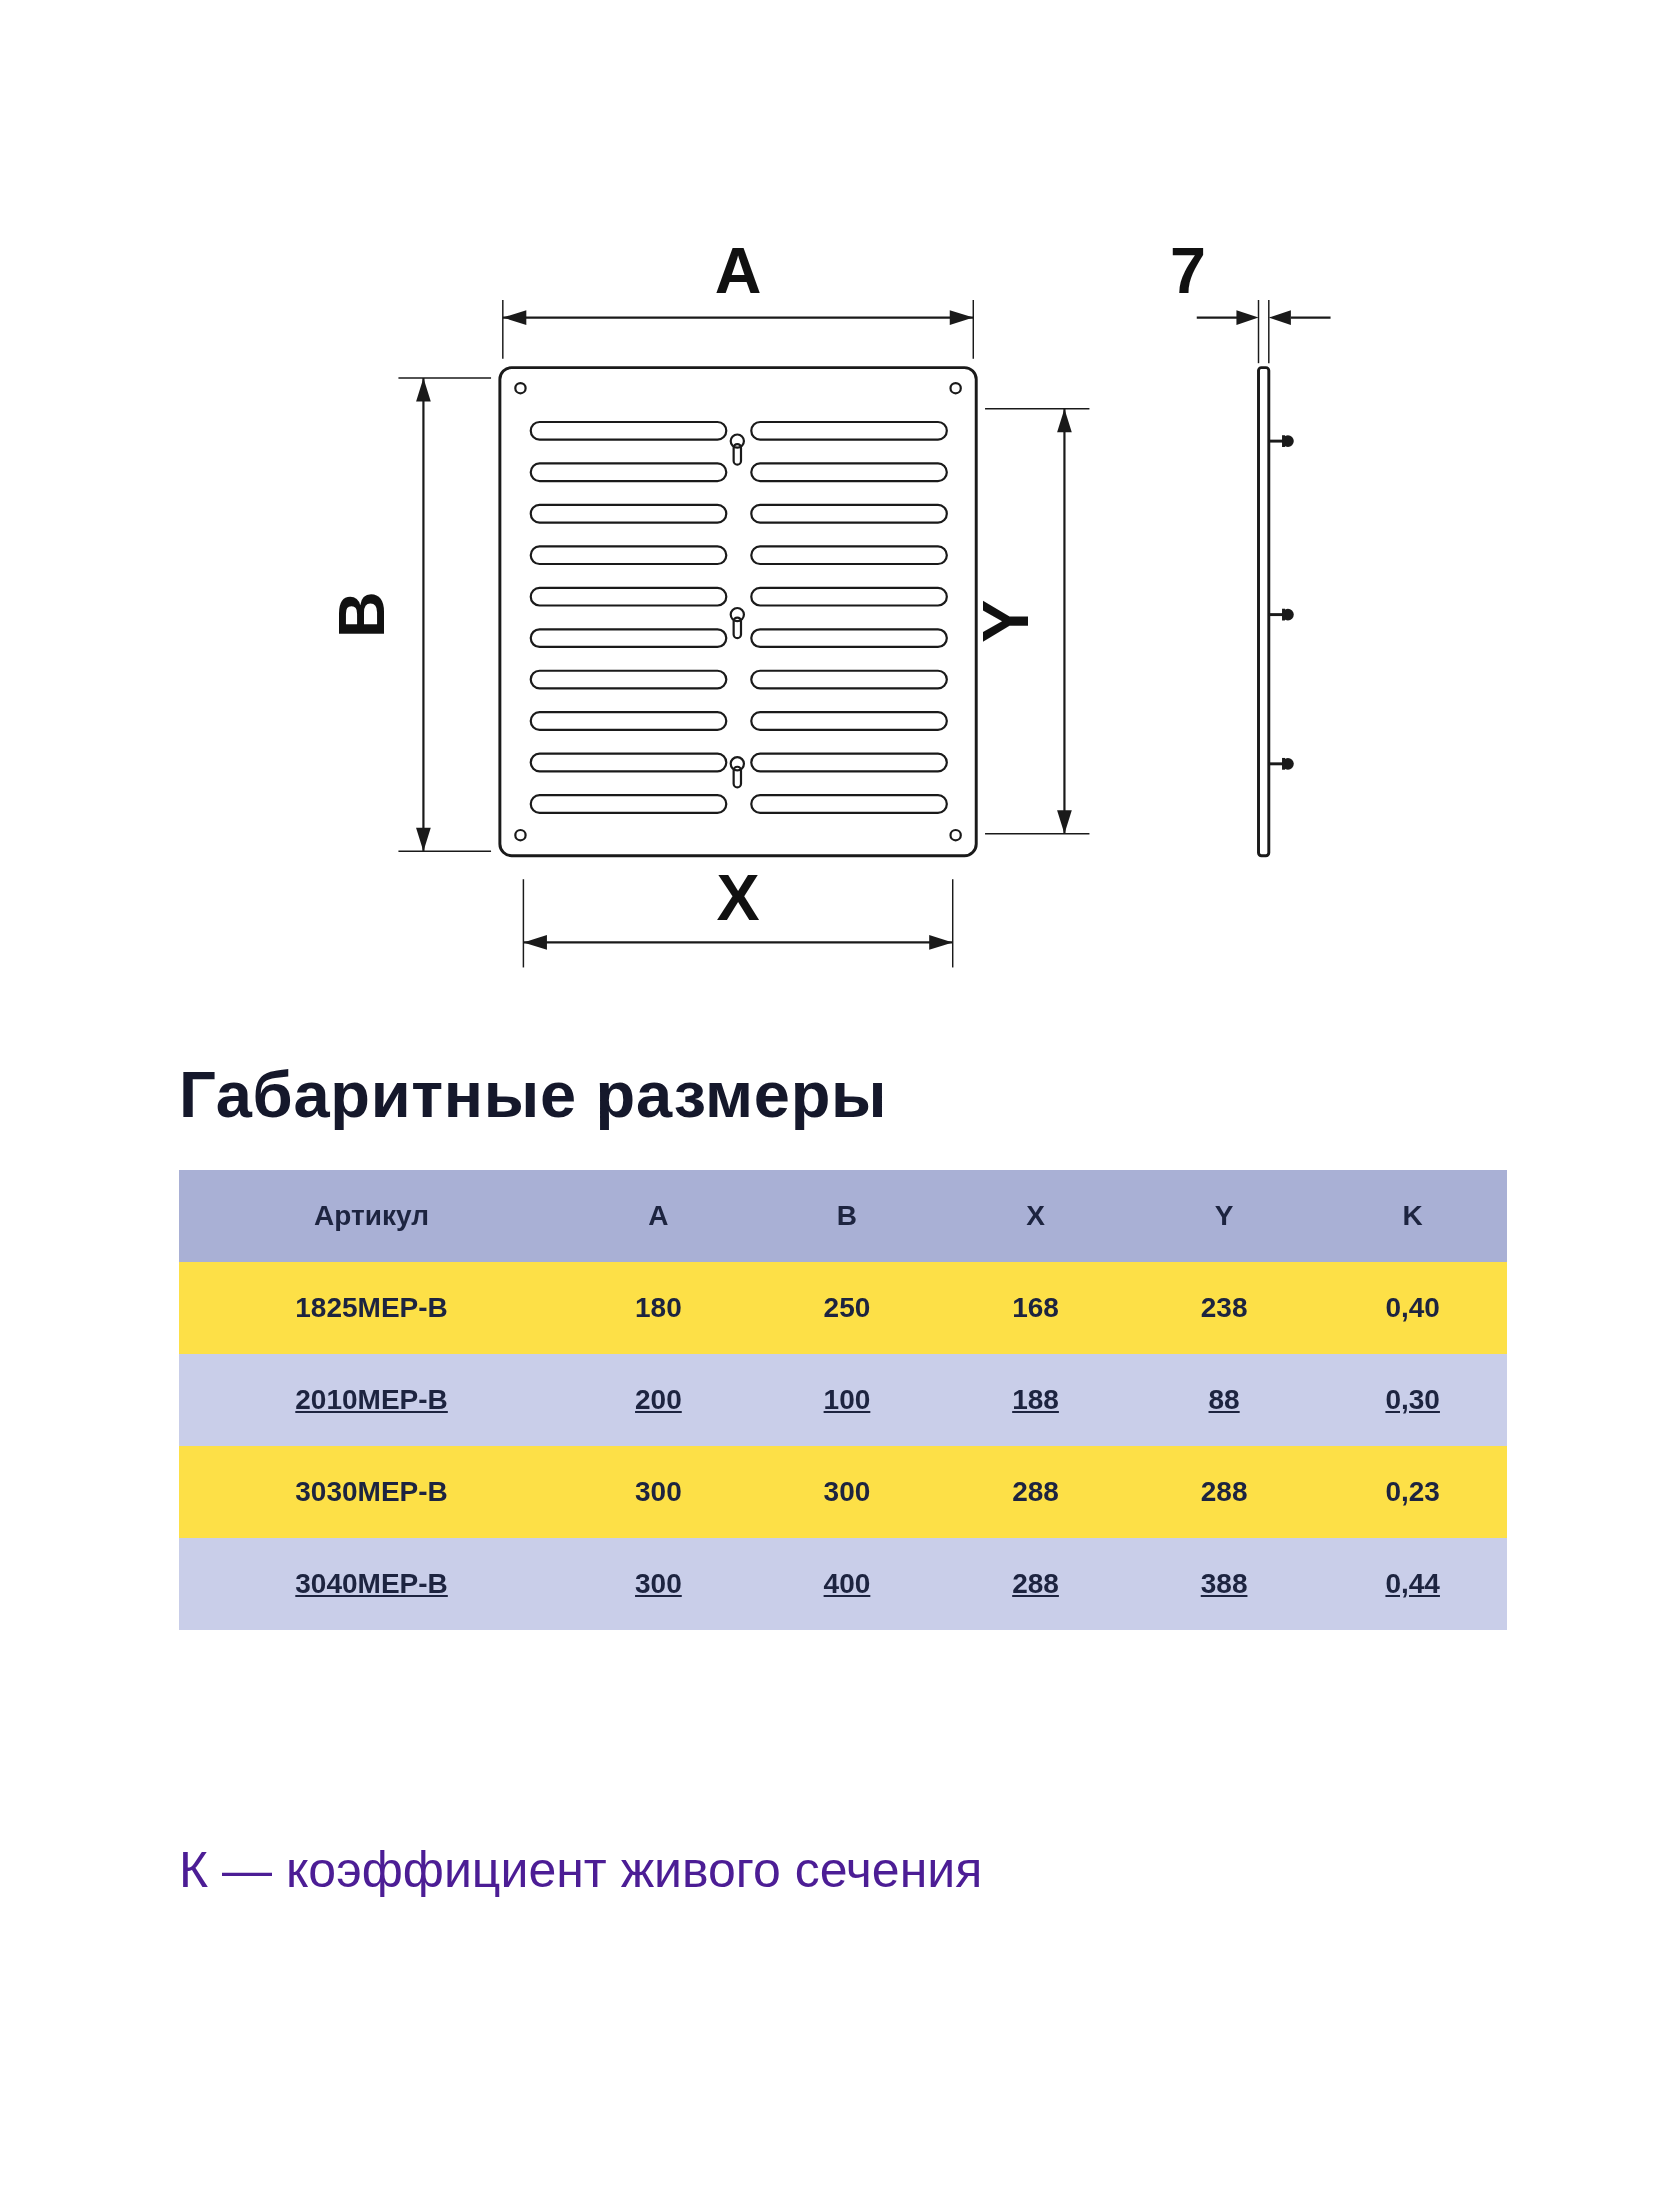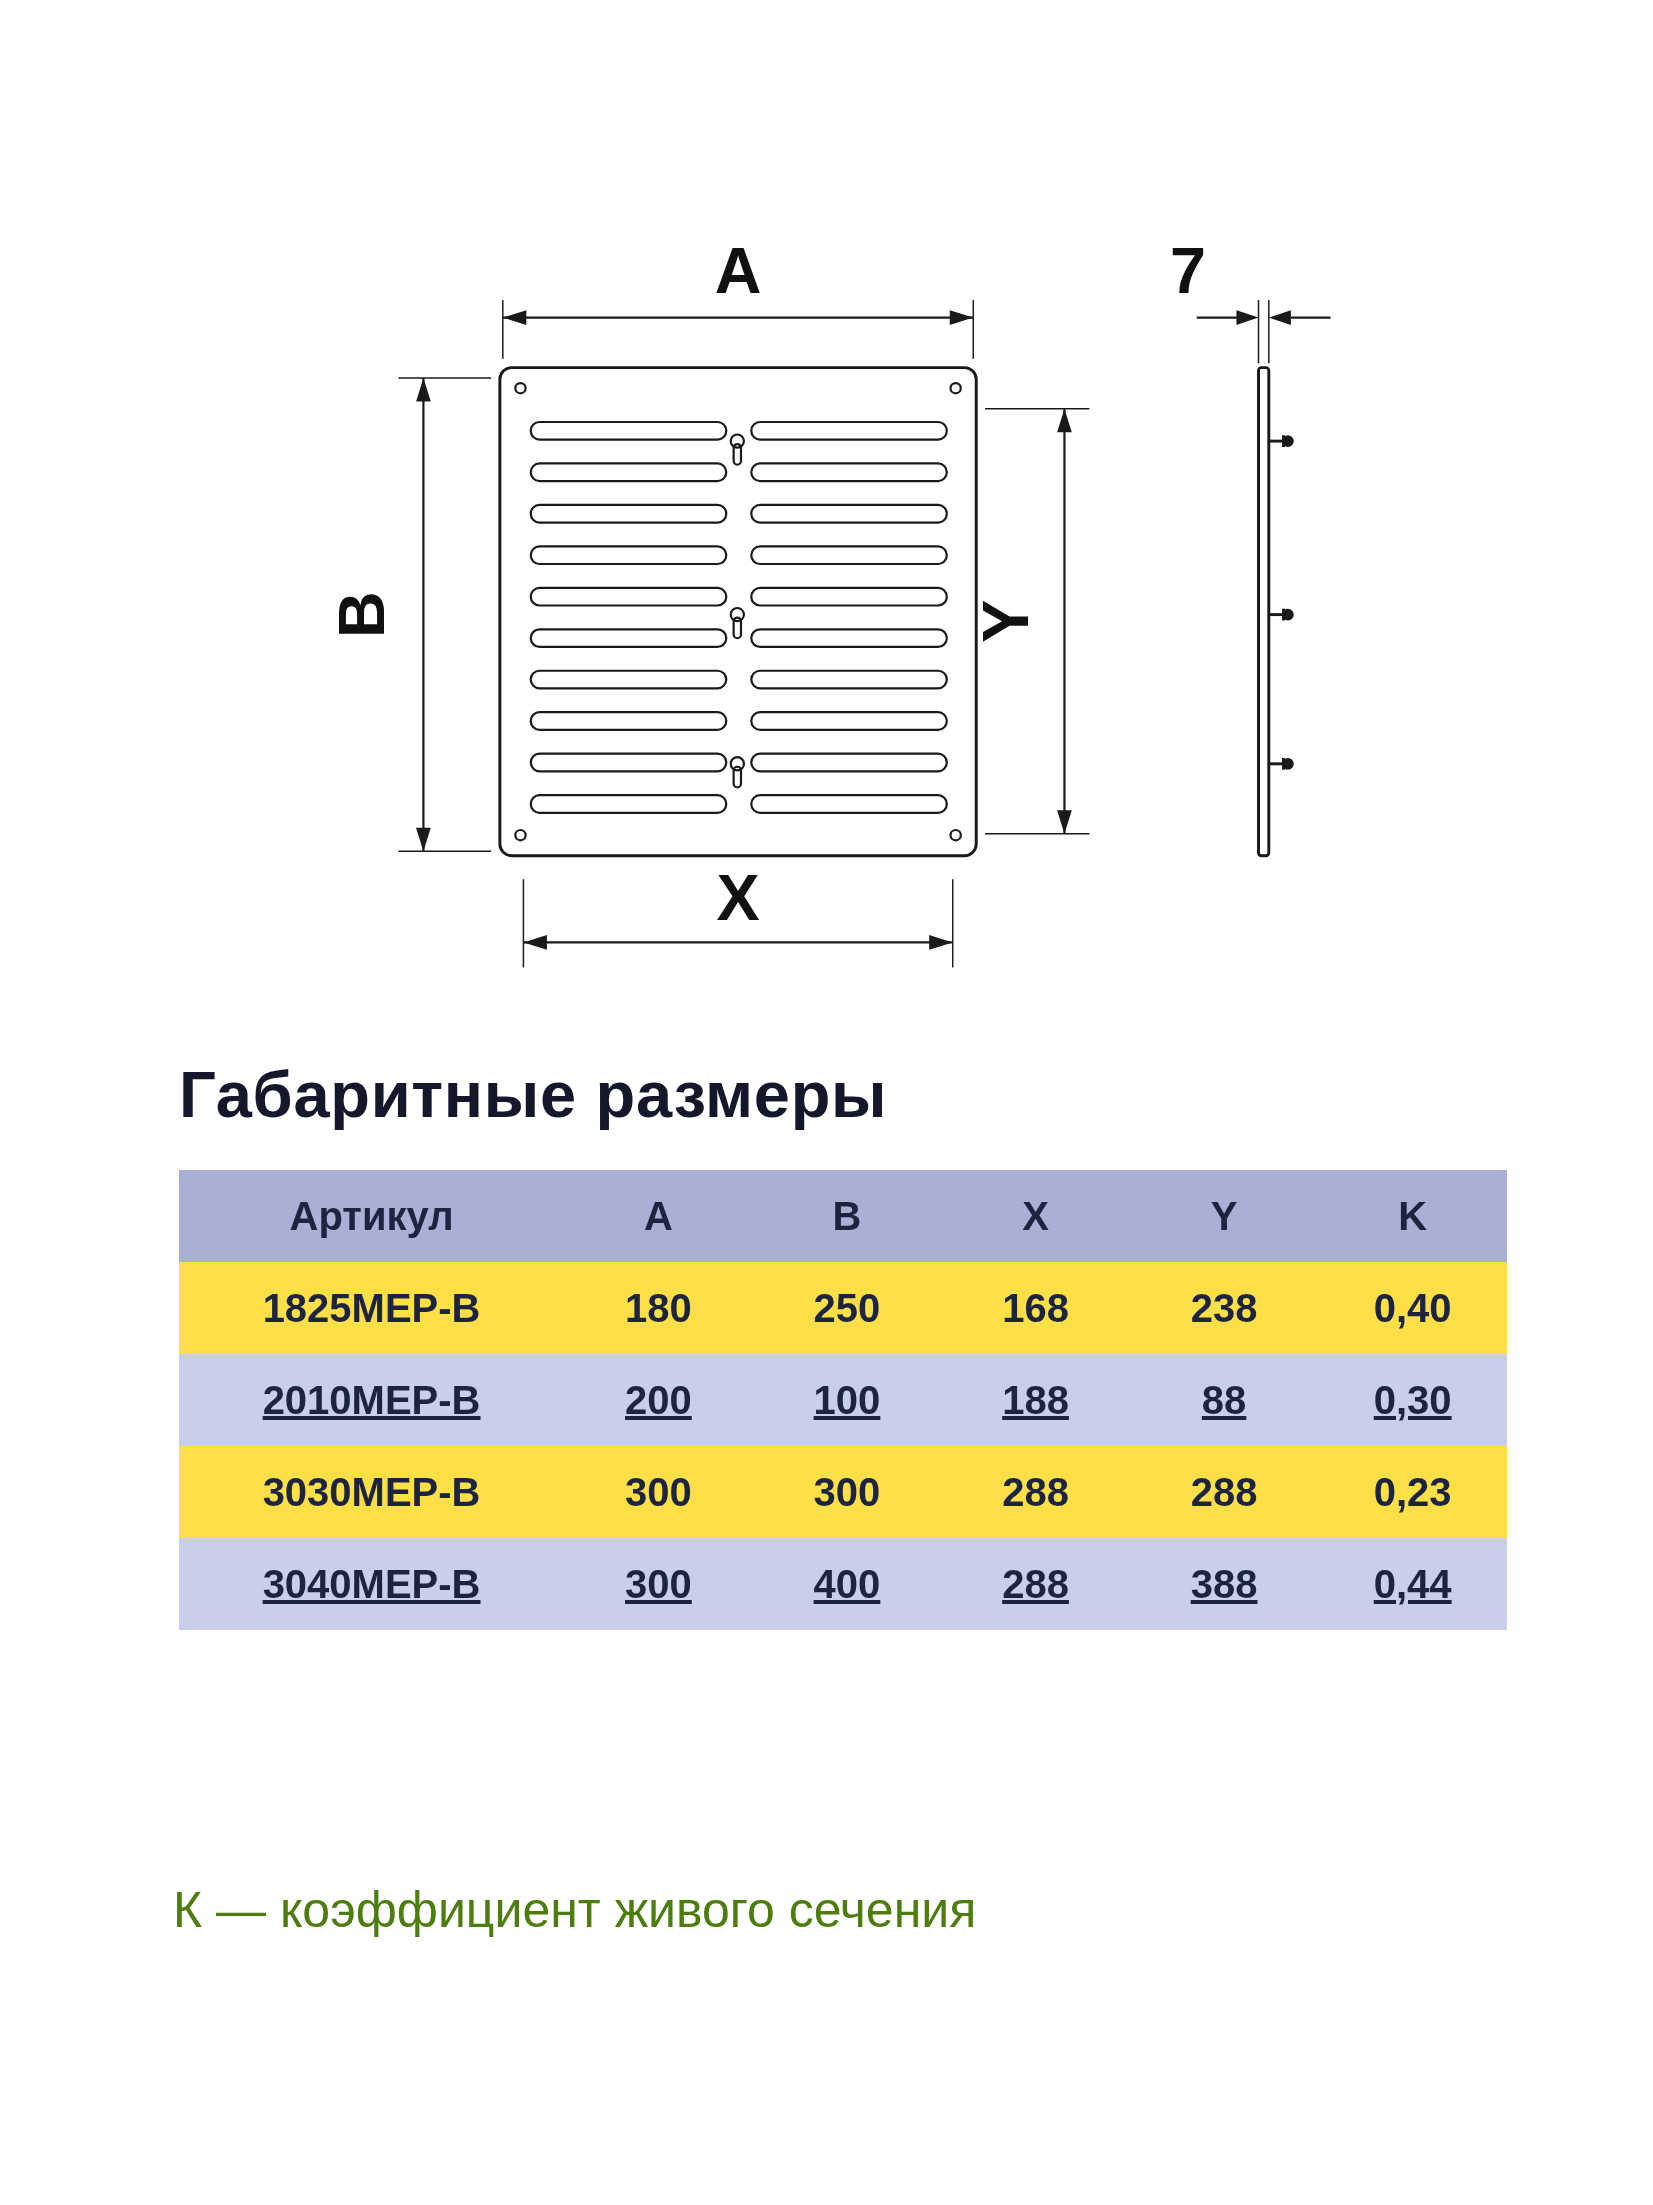--- a/index.html
+++ b/index.html
@@ -27,32 +27,31 @@
     color: #15182b;
     letter-spacing: 0.7px;
   }
 
   .dims-table {
     position: absolute; top: 1170px; left: 179px; width: 1328px;
     border-collapse: collapse; table-layout: fixed;
   }
   .dims-table th, .dims-table td {
     height: 92px; text-align: center; vertical-align: middle;
-    font-size: 40px; font-weight: bold;
+    font-size: 28px; font-weight: bold;
     color: var(--text-dark, #1d2440);
   }
   .dims-table thead tr { background: var(--header-bg, #a9b0d5); }
   .dims-table tbody tr { background: #fde047; }
   .dims-table tbody tr.alt { background: var(--row-alt-bg, #c9cee9); text-decoration: underline; }
 
   .footnote {
-    position: absolute; top: 1841px; left: 173px;
+    position: absolute; top: 1841px; left: 179px;
     font-size: 50px; font-weight: 400;
-    color: #4d7c0f;
-    margin-top: 40px;
+    color: #4c1d95;
   }
 </style>
 </head>
 <body>
 
 <div class="page">
 
   <svg class="drawing" width="1654" height="1066" viewBox="0 0 2250 1450">
 
     <g fill="none" stroke-width="4">

